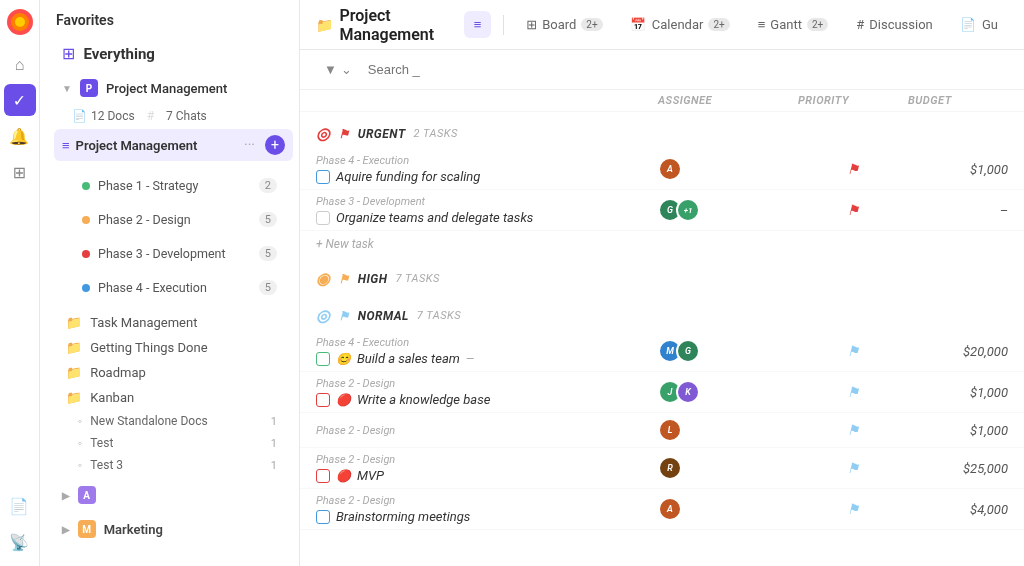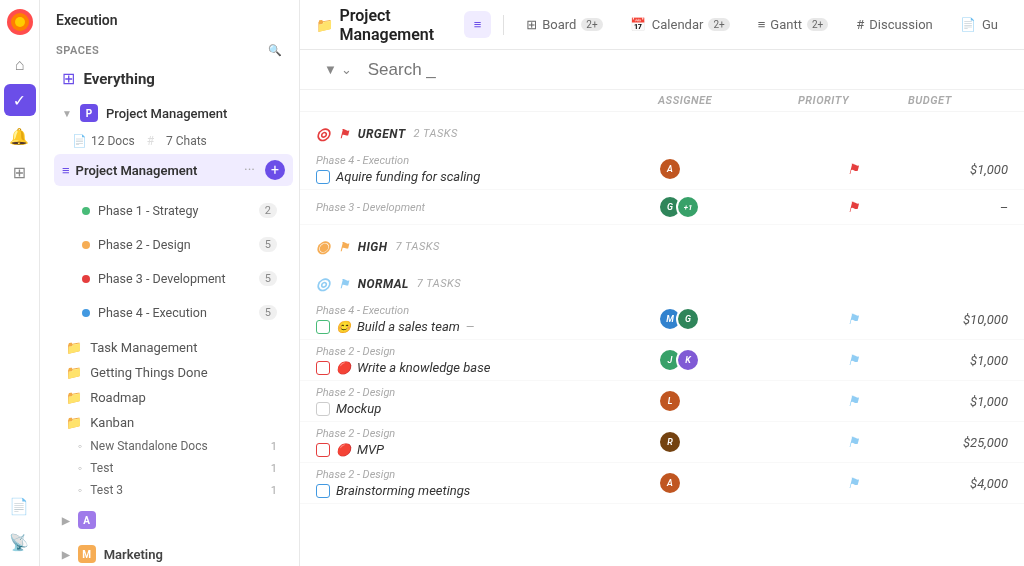--- a/index.html
+++ b/index.html
@@ -273,21 +273,21 @@
       padding: 4px 8px;
       border-radius: 6px;
       cursor: pointer;
       color: #888;
       font-size: 13px;
     }
     .search-input {
       flex: 1;
       border: none;
       outline: none;
-      font-size: 17px;
+      font-size: 13px;
       color: #1d4ed8;
     }
 
     
     .task-list {
       flex: 1;
       overflow-y: auto;
       padding: 0 0 20px;
       font-style: italic;
     }
@@ -424,26 +424,22 @@
   <div class="icon-bar-item">⌂</div>
   <div class="icon-bar-item active">✓</div>
   <div class="icon-bar-item">🔔</div>
   <div class="icon-bar-item">⊞</div>
   <div style="flex:1"></div>
   <div class="icon-bar-item">📄</div>
   <div class="icon-bar-item">📡</div>
 </div>
 
 <div class="sidebar">
-  <div class="sidebar-header">Execution</div>
-
-  <div class="sidebar-section-title">
-    <span>Spaces</span>
-    <span style="cursor:pointer;color:#aaa;">🔍</span>
-  </div>
+  <div class="sidebar-header">Favorites</div>
+
 
   <div class="everything-item">
     <span style="font-size:16px;color:#6b4ee8;">⊞</span>
     <span style="font-weight:700;">Everything</span>
   </div>
 
   <div class="sidebar-project-header">
     <span style="color:#aaa;font-size:10px;">▼</span>
     <div class="project-icon">P</div>
     <span style="flex:1;font-weight:500;">Project Management</span>
@@ -607,29 +603,36 @@
         <div class="avatar" style="background:#c05621;">A</div>
       </div>
       <div style="text-align:center;">
         <span class="priority-flag priority-red">⚑</span>
       </div>
       <div class="budget-val">$1,000</div>
     </div>
     <div class="task-row">
       <div class="task-info">
         <span class="task-phase">Phase 3 - Development</span>
+        <span class="task-name">
+          <span class="task-checkbox"></span>
+          Organize teams and delegate tasks
+        </span>
       </div>
       <div class="task-assignees">
         <div class="avatar" style="background:#2f855a;">G</div>
         <div class="avatar" style="background:#38a169;font-size:8px;">+1</div>
       </div>
       <div style="text-align:center;">
         <span class="priority-flag priority-red">⚑</span>
       </div>
       <div class="budget-val">–</div>
+    </div>
+    <div class="new-task-btn">
+      <span>+ New task</span>
     </div>
 
     <div class="section-header">
       <span class="status-dot-high">◉</span>
       <span class="section-flag-high">⚑</span>
       <span style="font-weight:700;color:#333;">HIGH</span>
       <span class="section-count">7 TASKS</span>
     </div>
 
     <div class="section-header">
@@ -649,21 +652,21 @@
           <span style="color:#aaa;font-size:11px;">—</span>
         </span>
       </div>
       <div class="task-assignees">
         <div class="avatar" style="background:#3182ce;">M</div>
         <div class="avatar" style="background:#2f855a;">G</div>
       </div>
       <div style="text-align:center;">
         <span class="priority-flag priority-blue">⚑</span>
       </div>
-      <div class="budget-val">$10,000</div>
+      <div class="budget-val">$20,000</div>
     </div>
     <div class="task-row">
       <div class="task-info">
         <span class="task-phase">Phase 2 - Design</span>
         <span class="task-name">
           <span class="task-checkbox" style="border-color:#e53e3e;"></span>
           <span style="font-size:12px;">🔴</span>
           Write a knowledge base
         </span>
       </div>
@@ -672,24 +675,20 @@
         <div class="avatar" style="background:#805ad5;">K</div>
       </div>
       <div style="text-align:center;">
         <span class="priority-flag priority-blue">⚑</span>
       </div>
       <div class="budget-val">$1,000</div>
     </div>
     <div class="task-row">
       <div class="task-info">
         <span class="task-phase">Phase 2 - Design</span>
-        <span class="task-name">
-          <span class="task-checkbox"></span>
-          Mockup
-        </span>
       </div>
       <div class="task-assignees">
         <div class="avatar" style="background:#c05621;">L</div>
       </div>
       <div style="text-align:center;">
         <span class="priority-flag priority-blue">⚑</span>
       </div>
       <div class="budget-val">$1,000</div>
     </div>
     <div class="task-row">

